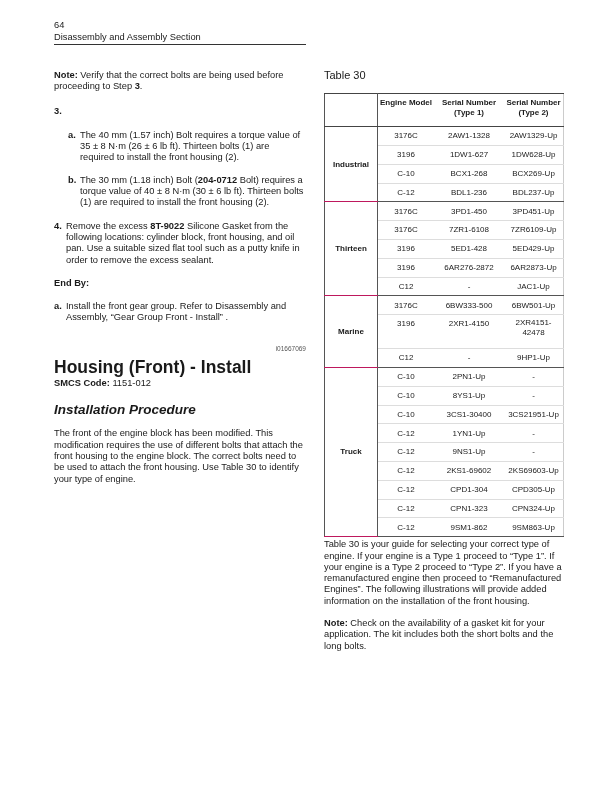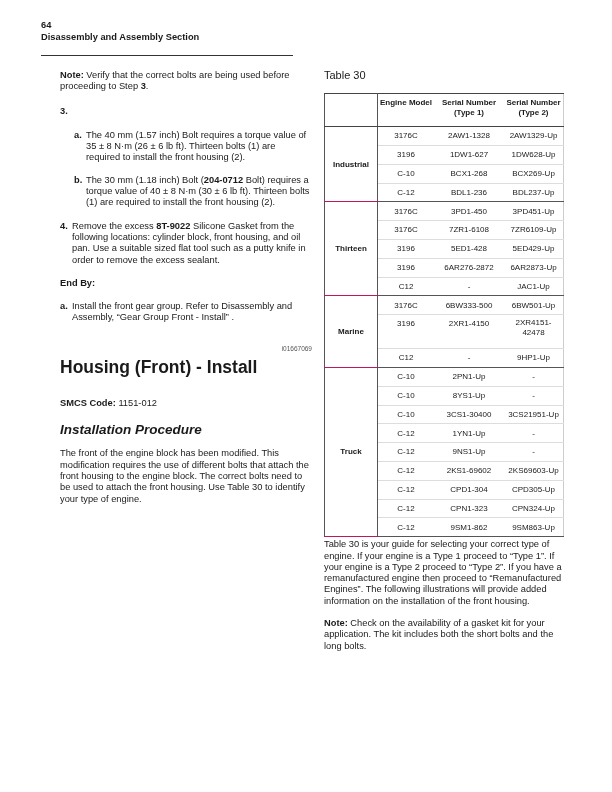--- a/index.html
+++ b/index.html
@@ -1,31 +1,31 @@
 <!DOCTYPE html>
 <html><head>
 <meta charset="utf-8">
 <style>
   html, body { margin: 0; padding: 0; background: #ffffff; }
   body { width: 612px; height: 792px; position: relative; font-family: "Liberation Sans", sans-serif; color: #1a1a1a; overflow: hidden; }
-  .hdr { position: absolute; left: 41px; top: 20px; width: 252px; border-bottom: 1px solid #333; font-size: 9.3px; line-height: 11.5px; padding-bottom: 12px; font-weight: bold; }
+  .hdr { position: absolute; left: 54px; top: 20px; width: 252px; border-bottom: 1px solid #333; font-size: 9.3px; line-height: 11.5px; padding-bottom: 1px; }
   .col { position: absolute; font-size: 9.3px; line-height: 11.3px; }
-  .left { left: 60px; top: 70px; width: 252px; }
+  .left { left: 54px; top: 70px; width: 252px; }
   .right { left: 324px; top: 70px; width: 240px; }
   p { margin: 0; }
   b { font-weight: bold; }
   .step { display: flex; margin-top: 12px; }
   .step .num { font-weight: bold; width: 12px; flex: none; }
   .sub { display: flex; margin-left: 14px; margin-top: 11px; }
   .sub .lbl { font-weight: bold; width: 12px; flex: none; }
   .sub .txt, .step .txt { flex: 1; }
   .endby { margin-top: 12px; font-weight: bold; }
   .ref { text-align: right; font-size: 6.5px; color: #555; margin-top: 19px; }
   h1 { font-size: 17.5px; margin: 2px 0 0 0; line-height: 22px; font-weight: bold; }
-  .smcs { margin-top: 20px; }
+  .smcs { margin-top: 0; }
   h2 { font-size: 13.5px; margin: 13px 0 0 0; line-height: 16px; font-weight: bold; font-style: italic; }
   .para { margin-top: 10px; }
   .tcap { font-size: 11px; margin-bottom: 12px; }
   table { border-collapse: collapse; width: 240px; font-size: 8px; padding-left: 6px; }
   th { font-weight: bold; text-align: center; vertical-align: top; padding: 4px 2px 8px 2px; line-height: 10px; border-top: 1px solid #444; border-bottom: 1px solid #444; }
   td { text-align: center; height: 17.8px; padding: 0 2px; border-bottom: 1px solid #ddd; vertical-align: middle; line-height: 9.5px; }
   td.cat { font-weight: bold; border-right: 1px solid #555; border-left: 1px solid #555; border-bottom: 1px solid #be185d; width: 48px; }
   th.c0 { border-left: 1px solid #555; border-right: 1px solid #555; width: 48px; }
   td.last { border-bottom: 1px solid #555; }
   tr.tall td.tall { height: 28px; vertical-align: top; padding-top: 4px; }

